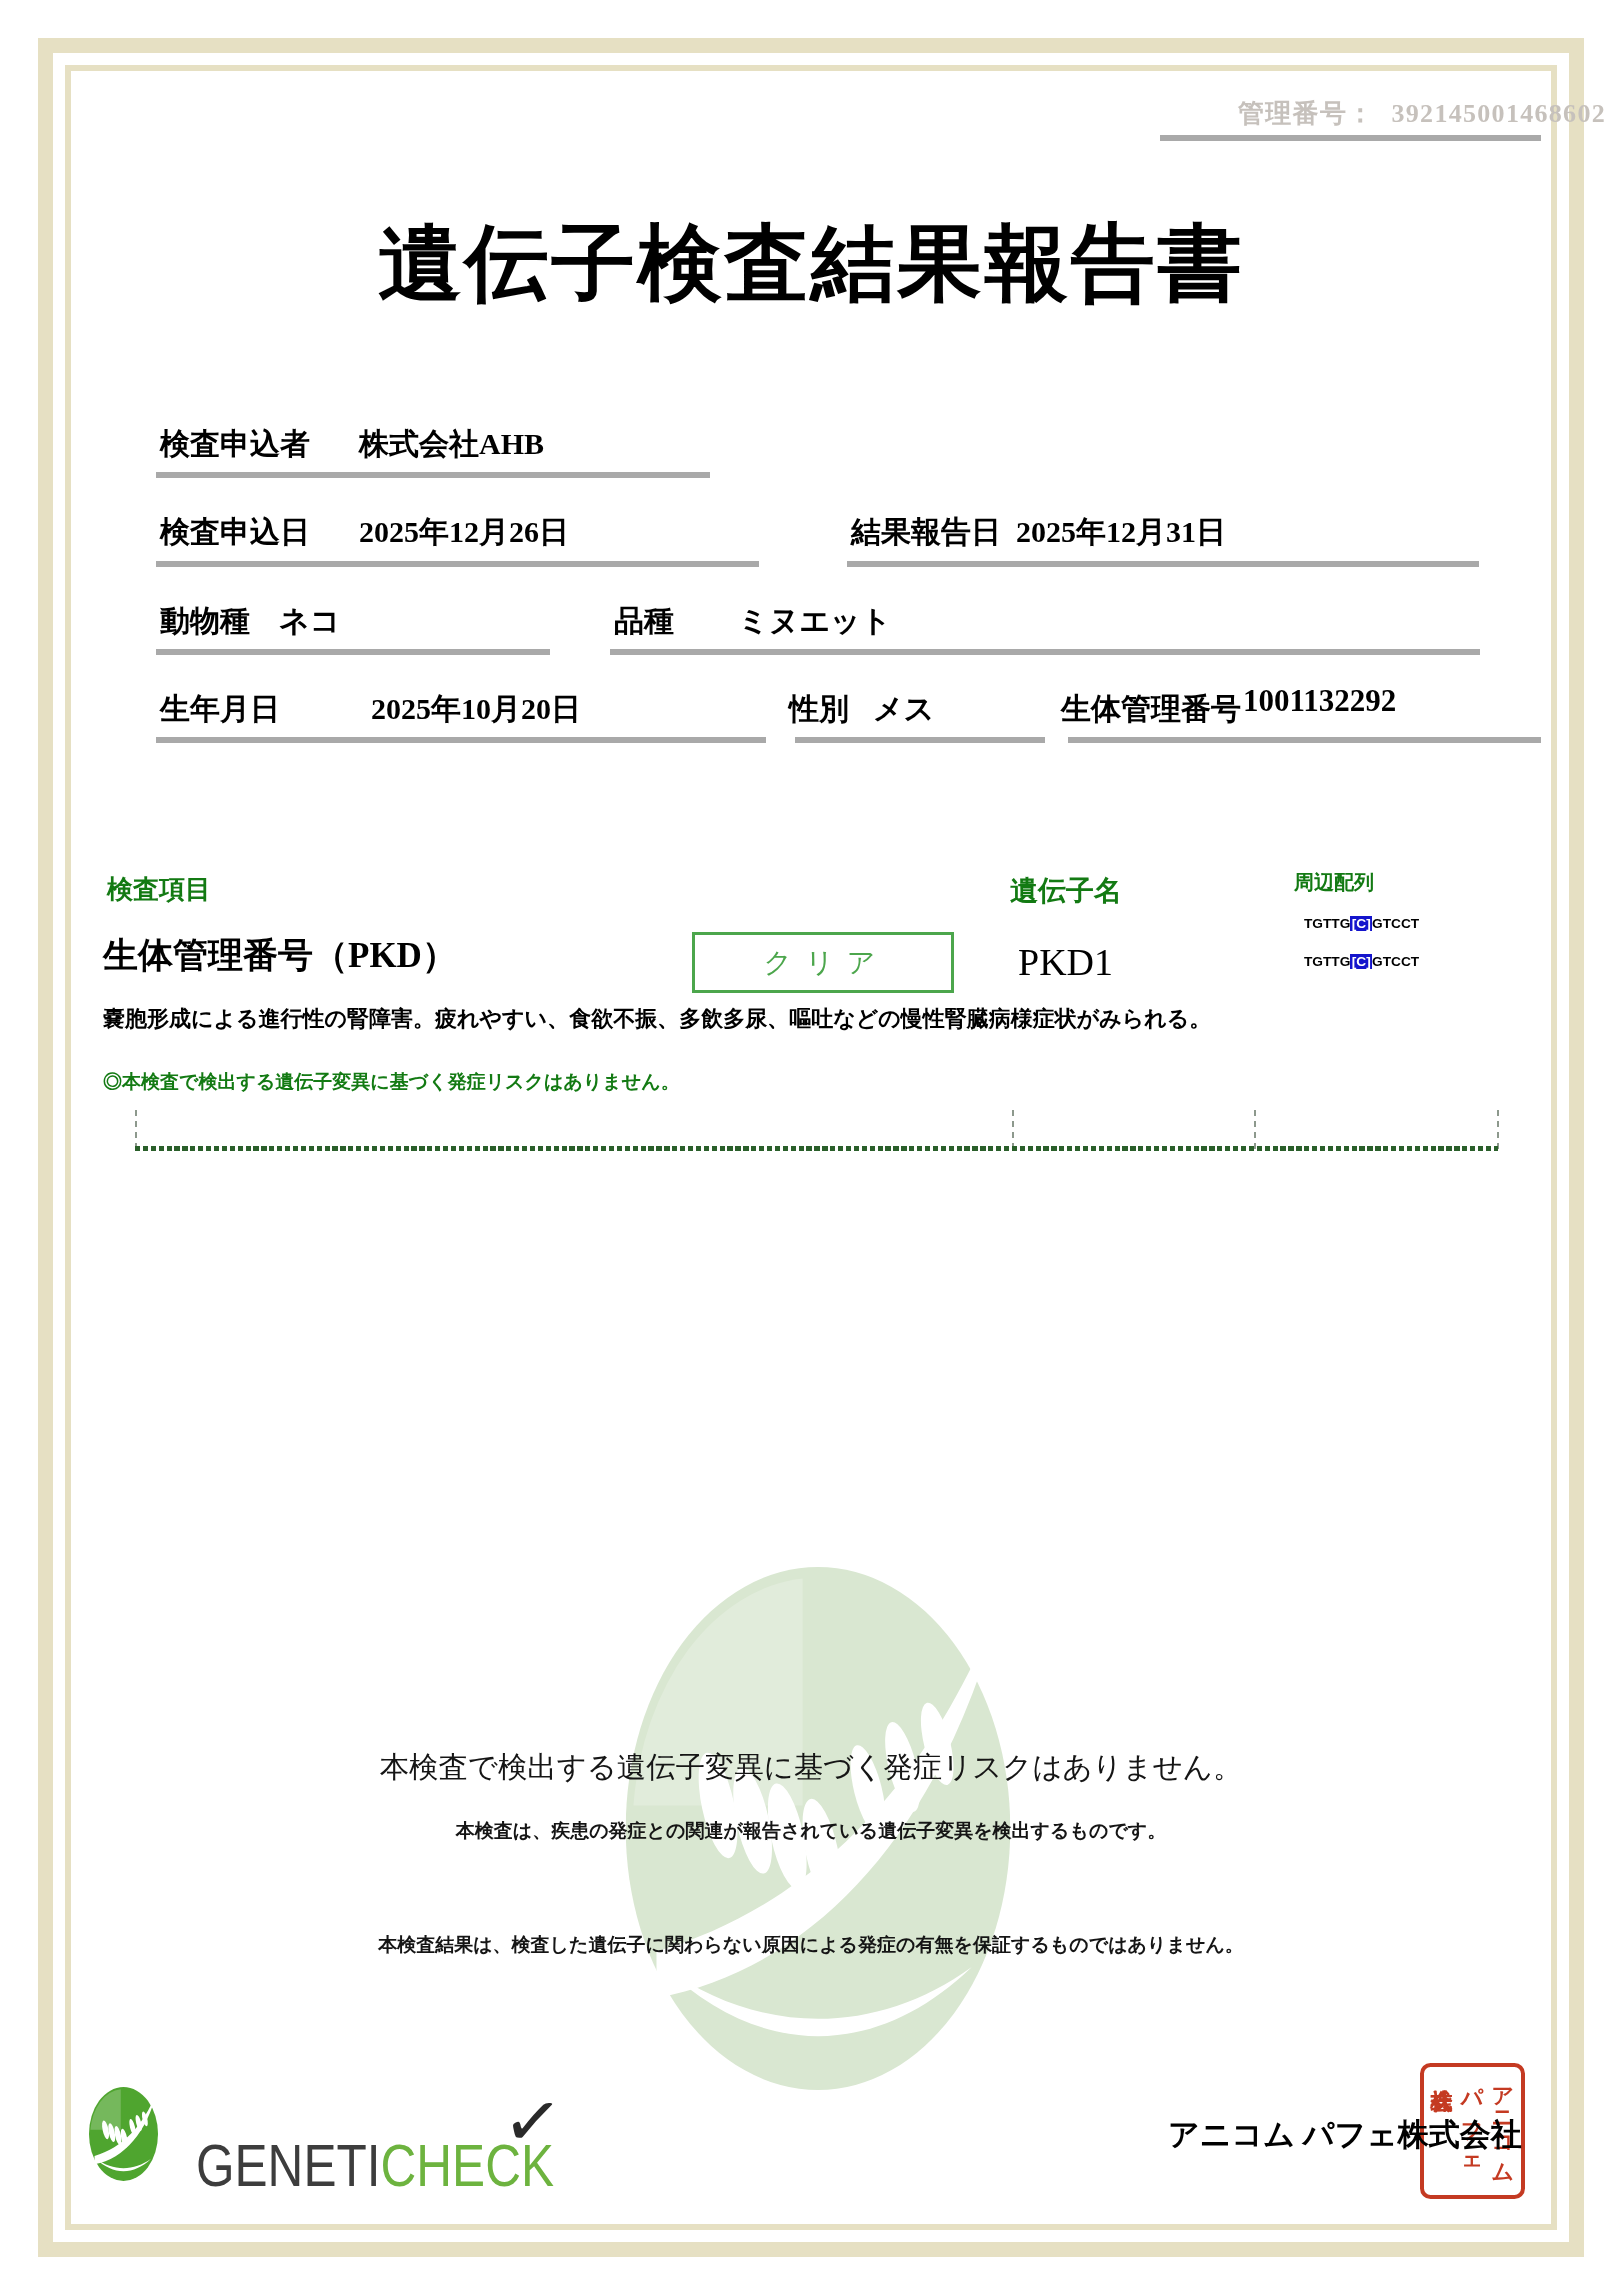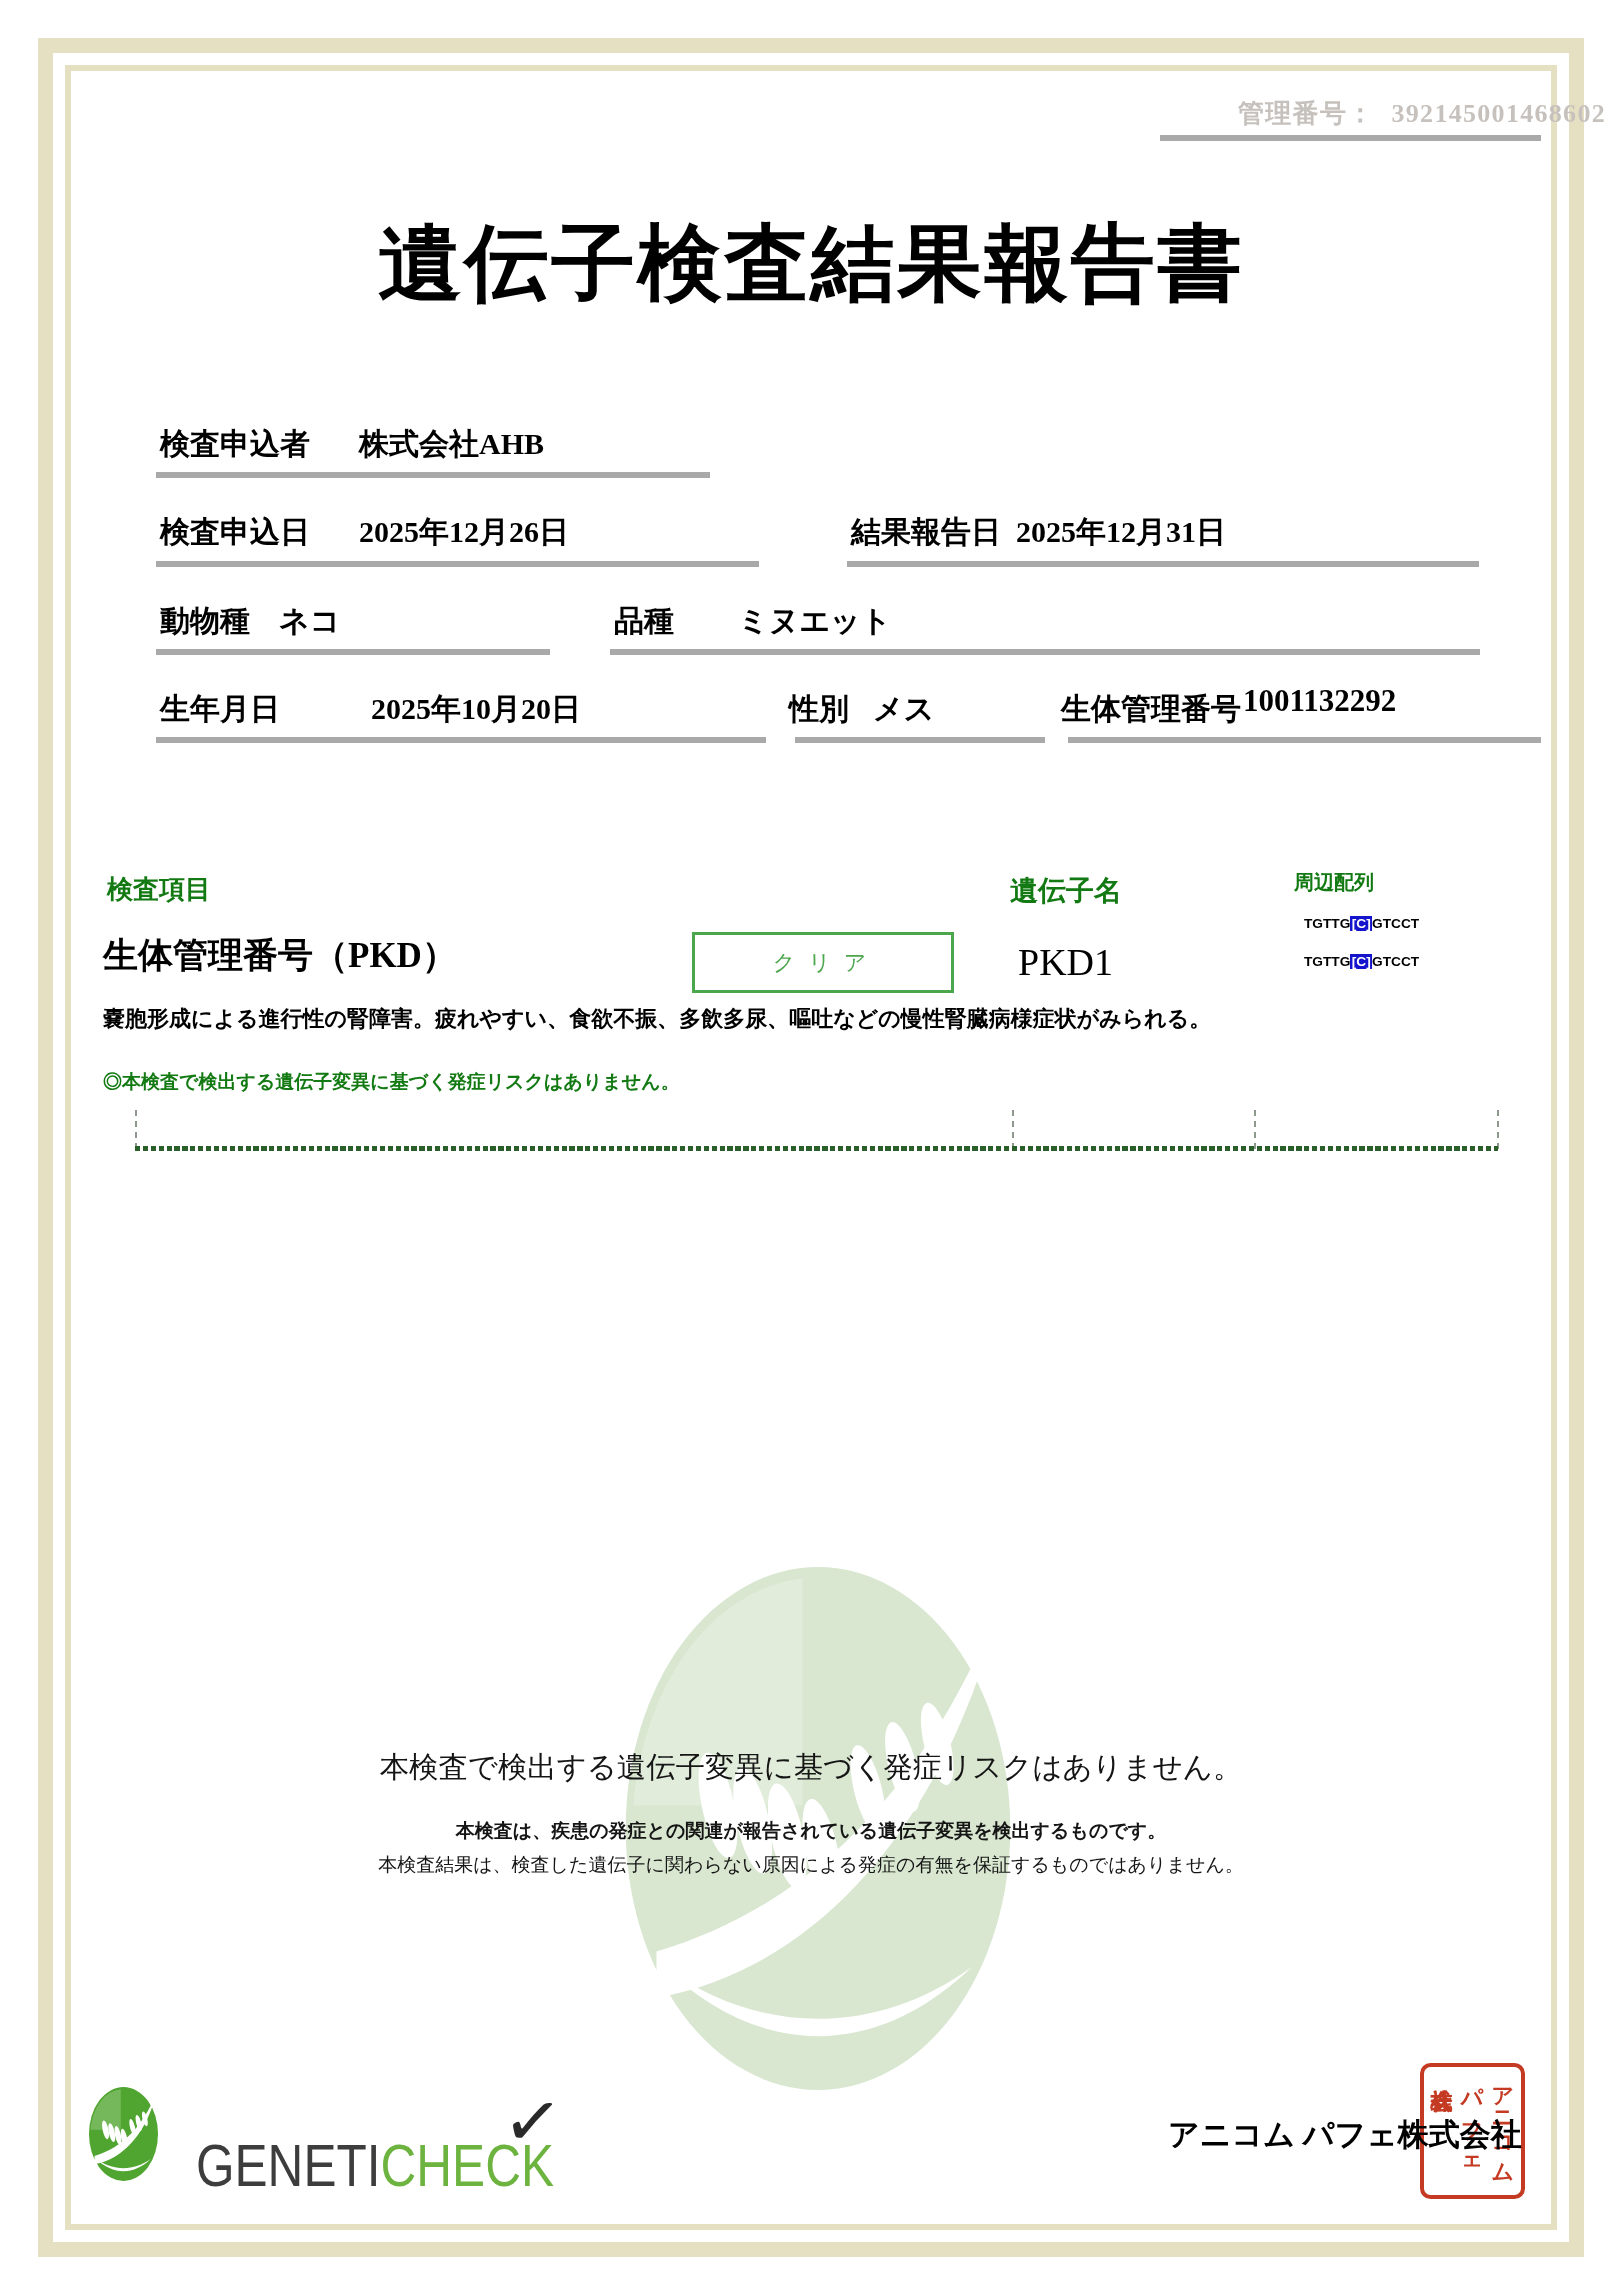--- a/index.html
+++ b/index.html
@@ -38,21 +38,21 @@
   .u4a { top:737px; left:156px; width:610px; } .u4b { top:737px; left:795px; width:250px; } .u4c { top:737px; left:1068px; width:473px; }
 
   
   .res-item-header { position:absolute; left:107px; top:872px; font-size:26px; font-weight:700; color:#137a13; }
   .gene-header     { position:absolute; left:1010px; top:872px; font-size:28px; font-weight:700; color:#137a13; }
   .seq-header      { position:absolute; left:1294px; top:869px; font-size:20px; font-weight:700; color:#137a13; }
   .res-item-name   { position:absolute; left:103px; top:932px; font-size:35px; font-weight:700; color:#000; white-space:nowrap; }
   .result-box {
     position:absolute; left:692px; top:932px; width:262px; height:61px;
     border:3.3px solid #4ca64c; display:flex; align-items:center; justify-content:center;
-    font-size:22px; color:#4ca64c; letter-spacing:13px; padding-left:6px; font-weight:400;
+    font-size:28px; color:#4ca64c; letter-spacing:13px; padding-left:6px; font-weight:400;
   }
   .gene-name { position:absolute; left:1018px; top:940px; font-size:38px; color:#000; }
   .seq-line { position:absolute; left:1290px; font-family:"Liberation Sans", sans-serif; font-size:13.7px; font-weight:700; color:#000; white-space:nowrap; letter-spacing:0;margin-left:14px; }
   .seq-1 { top:916px; } .seq-2 { top:954px; }
   .seq-var { background:#1414cc; color:#fff; padding:0 1.3px; }
 
   .desc { position:absolute; left:103px; font-size:22px; font-weight:700; color:#000; white-space:nowrap; }
   .desc-1 { top:1004px; } .desc-2 { top:1039px; }
   .desc-note { top:1069px; font-size:19px; color:#137a13; }
 
@@ -62,21 +62,21 @@
     background:repeating-linear-gradient(90deg,#2a5f2a 0 5.2px, transparent 5.2px 7.9px); }
 
   
   .watermark { position:absolute; left:576px; top:1567px; width:484px; height:523px; color:#d9e7d1; }
 
   
   .sum { position:absolute; left:0; width:100%; text-align:center; font-family:"Liberation Sans", sans-serif; color:#151515; white-space:nowrap; }
   .sum-1 { top:1706px; font-size:29.4px; }
   .sum-2 { top:1748px; font-size:29.4px; }
   .disc-1 { top:1818px; font-size:19px; font-weight:700; }
-  .disc-2 { top:1852px; font-size:19px; font-weight:400; }
+  .disc-2 { top:1932px; font-size:19px; font-weight:700; }
 
   
   .logo-mark { position:absolute; left:89px; top:2087px; width:69px; height:94px; color:#4fa52f; }
   .logo-text { position:absolute; left:196px; top:2132px; font-family:"Liberation Sans", sans-serif; font-size:59px; font-weight:400; transform:scaleX(0.84); transform-origin:left top; white-space:nowrap; }
   .logo-geneti { color:#3d3d3d; }
   .logo-check { color:#6db33f; }
   .logo-tick { position:absolute; left:503px; top:2080px; font-size:71px; color:#2a2a2a; font-family:"Liberation Sans", sans-serif; transform:rotate(6deg); }
   .company { position:absolute; left:1168px; top:2114px; font-size:31px; font-weight:700; color:#000; white-space:nowrap; z-index:3; }
   .seal {
     position:absolute; left:1420px; top:2063px; width:105px; height:136px;

